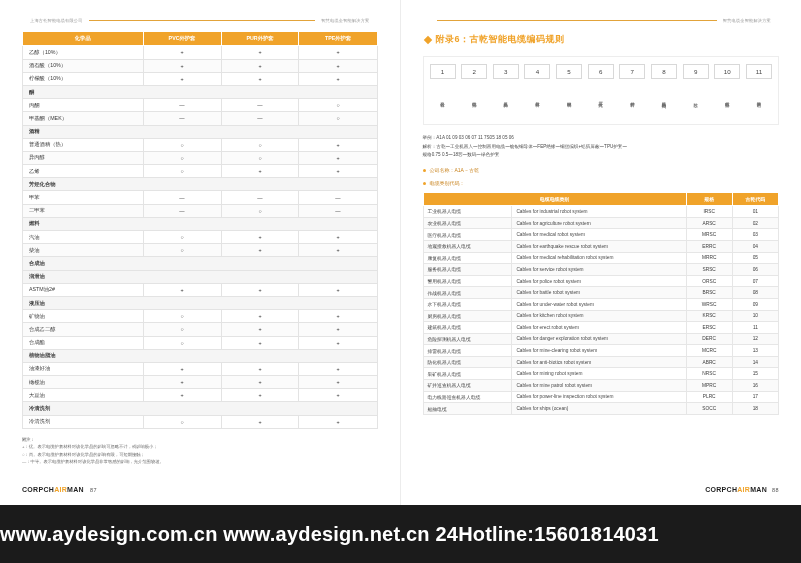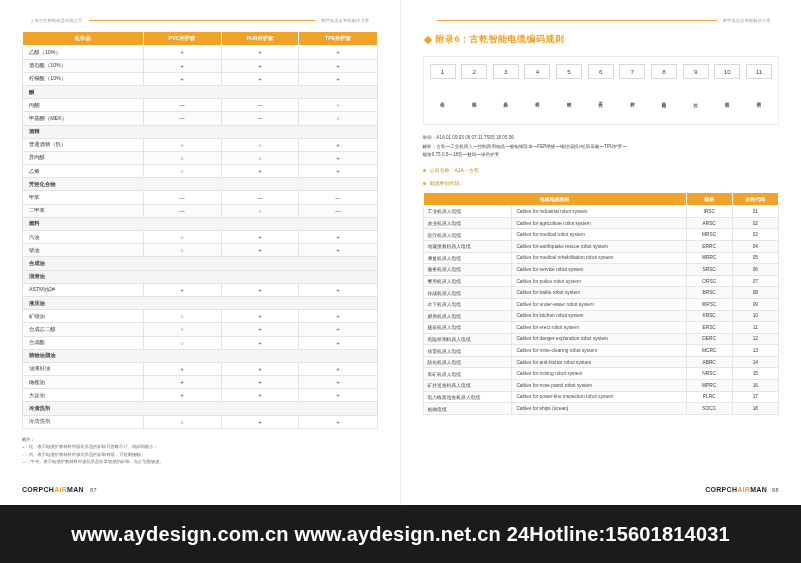--- a/index.html
+++ b/index.html
@@ -187,21 +187,21 @@
   table.codes td.md { width:13%; text-align:center; }
   table.codes td.gd { width:13%; text-align:center; }
   table.codes tr.alt td { background:#fafafa; }
 
   
   .banner {
     position:absolute;
     left:0; bottom:0;
     width:801px; height:58px;
     background:#1b1b1b;
-    display:flex; align-items:center; justify-content:center;
+    display:flex; align-items:center; 
   }
   .banner .txt {
     color:#ffffff;
     font-size:20px;
     font-weight:bold;
     letter-spacing:.2px;
     white-space:nowrap;
   }
 </style>
 </head>

